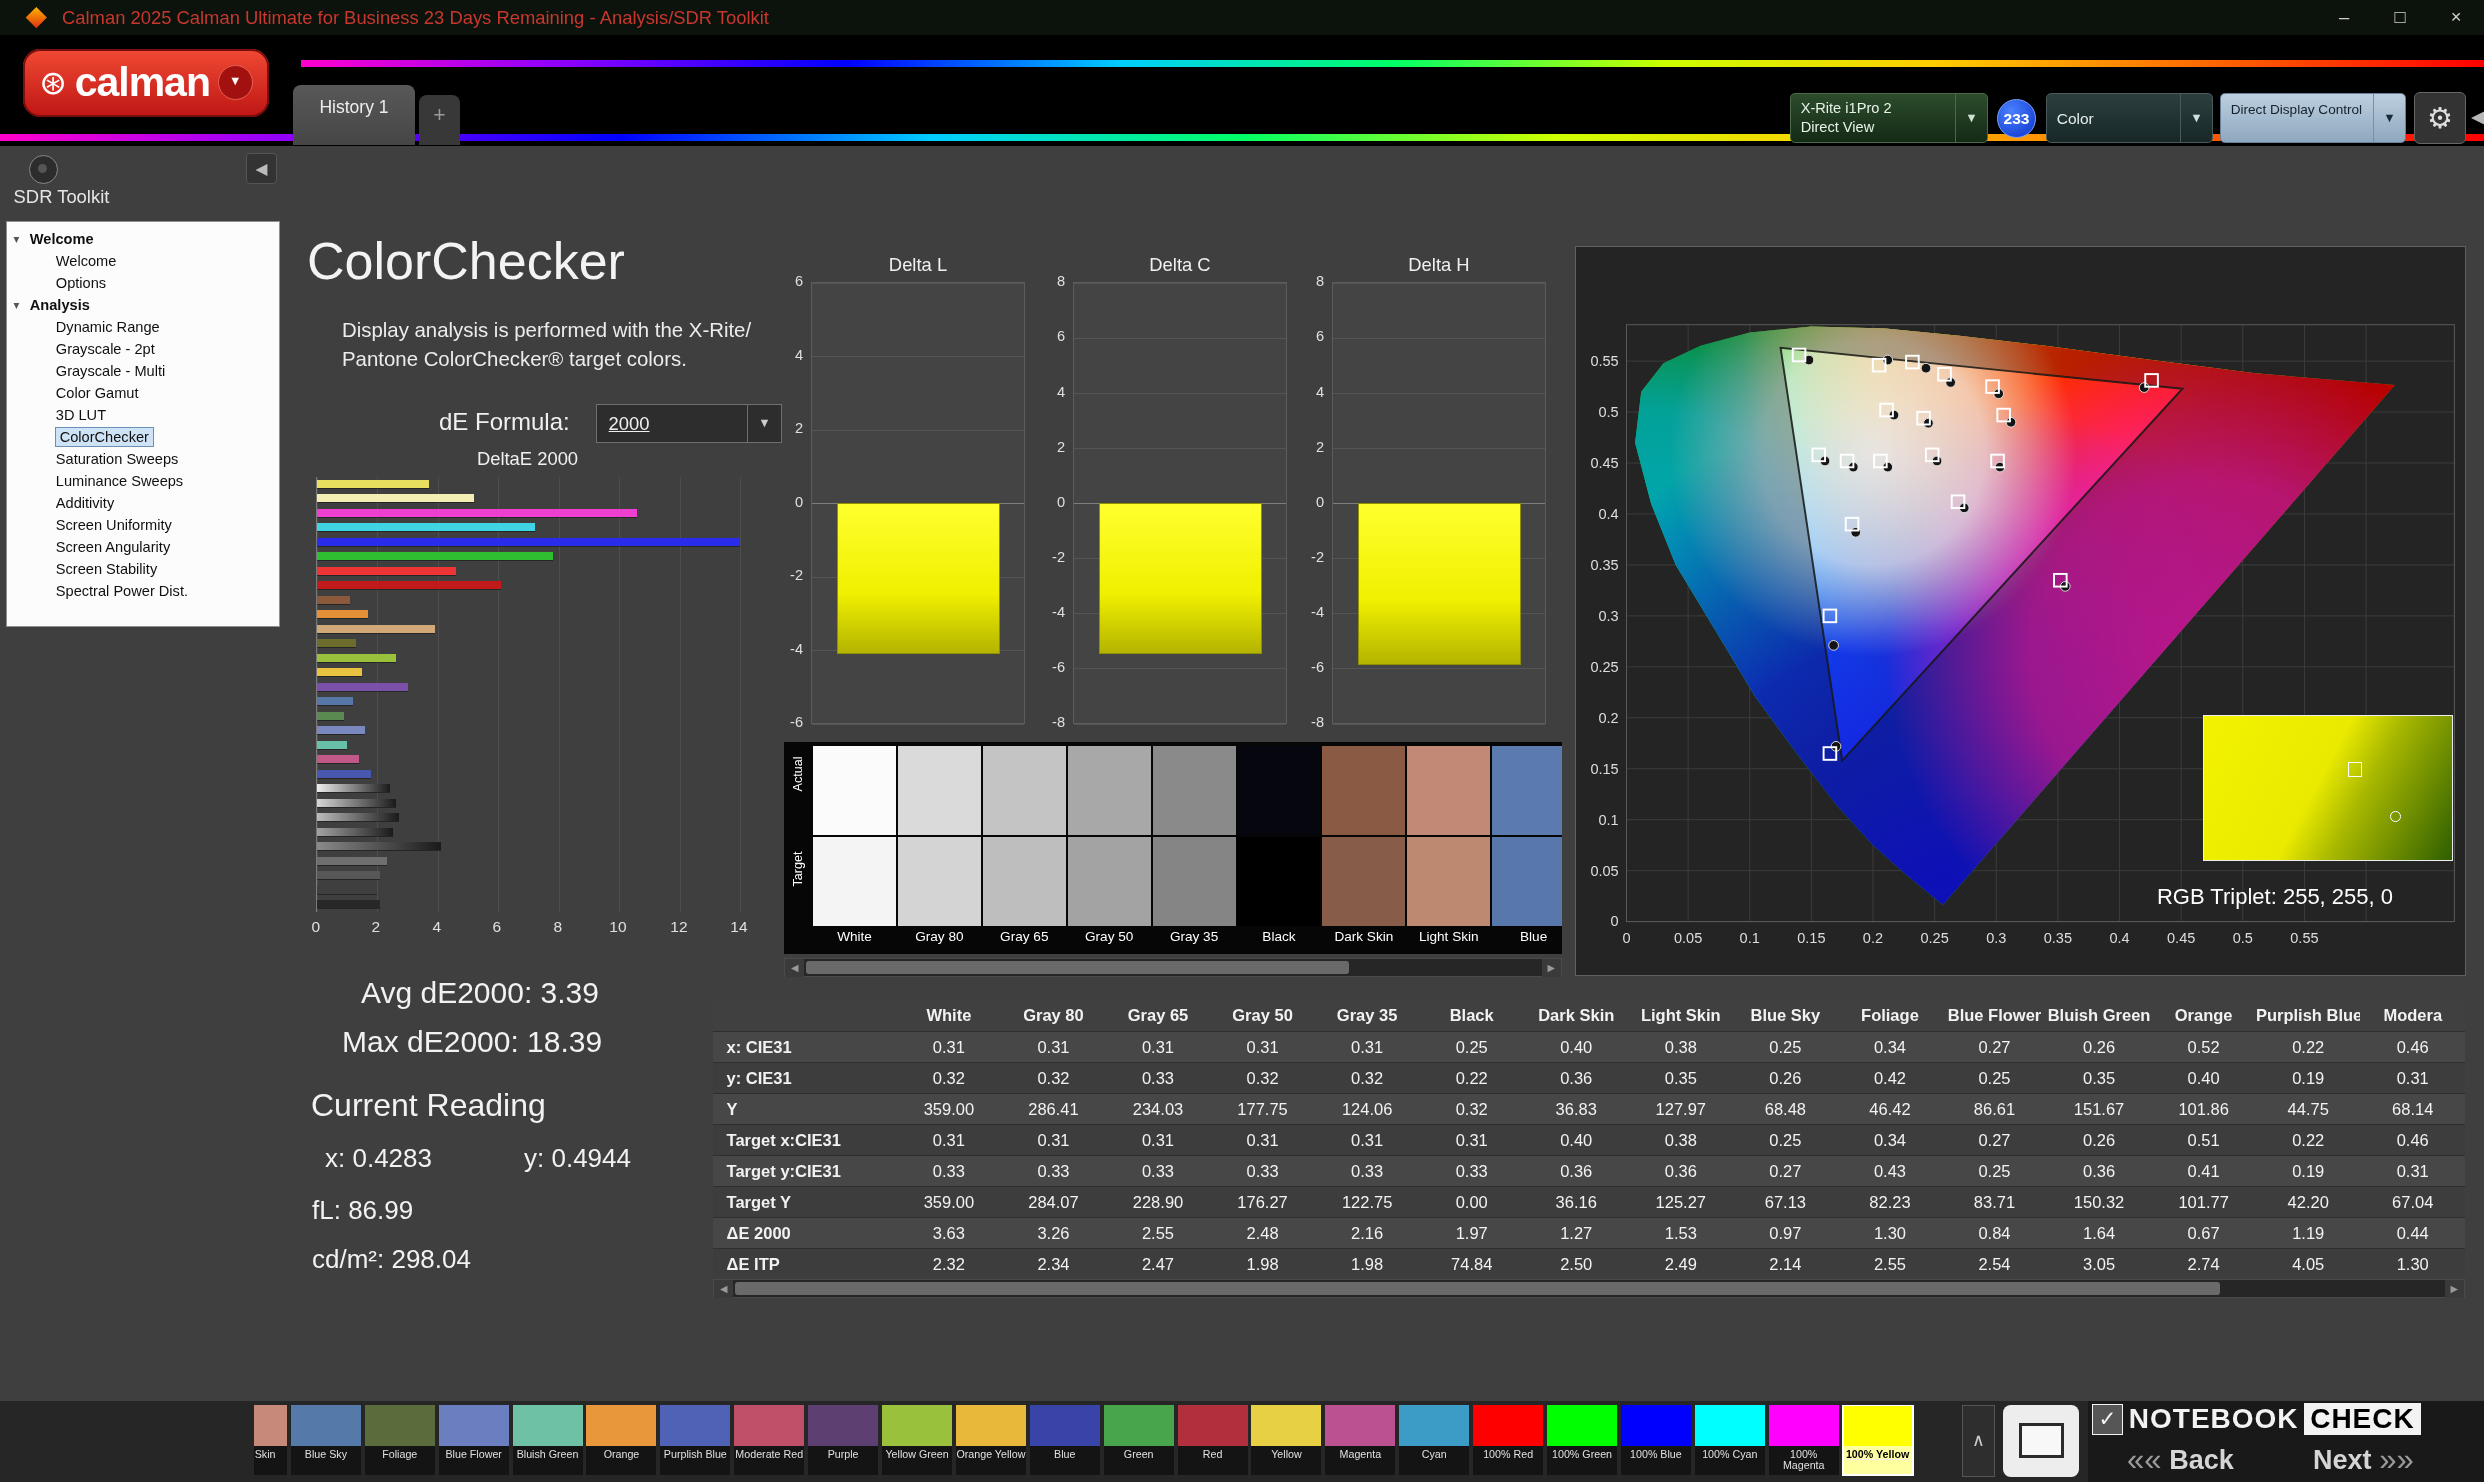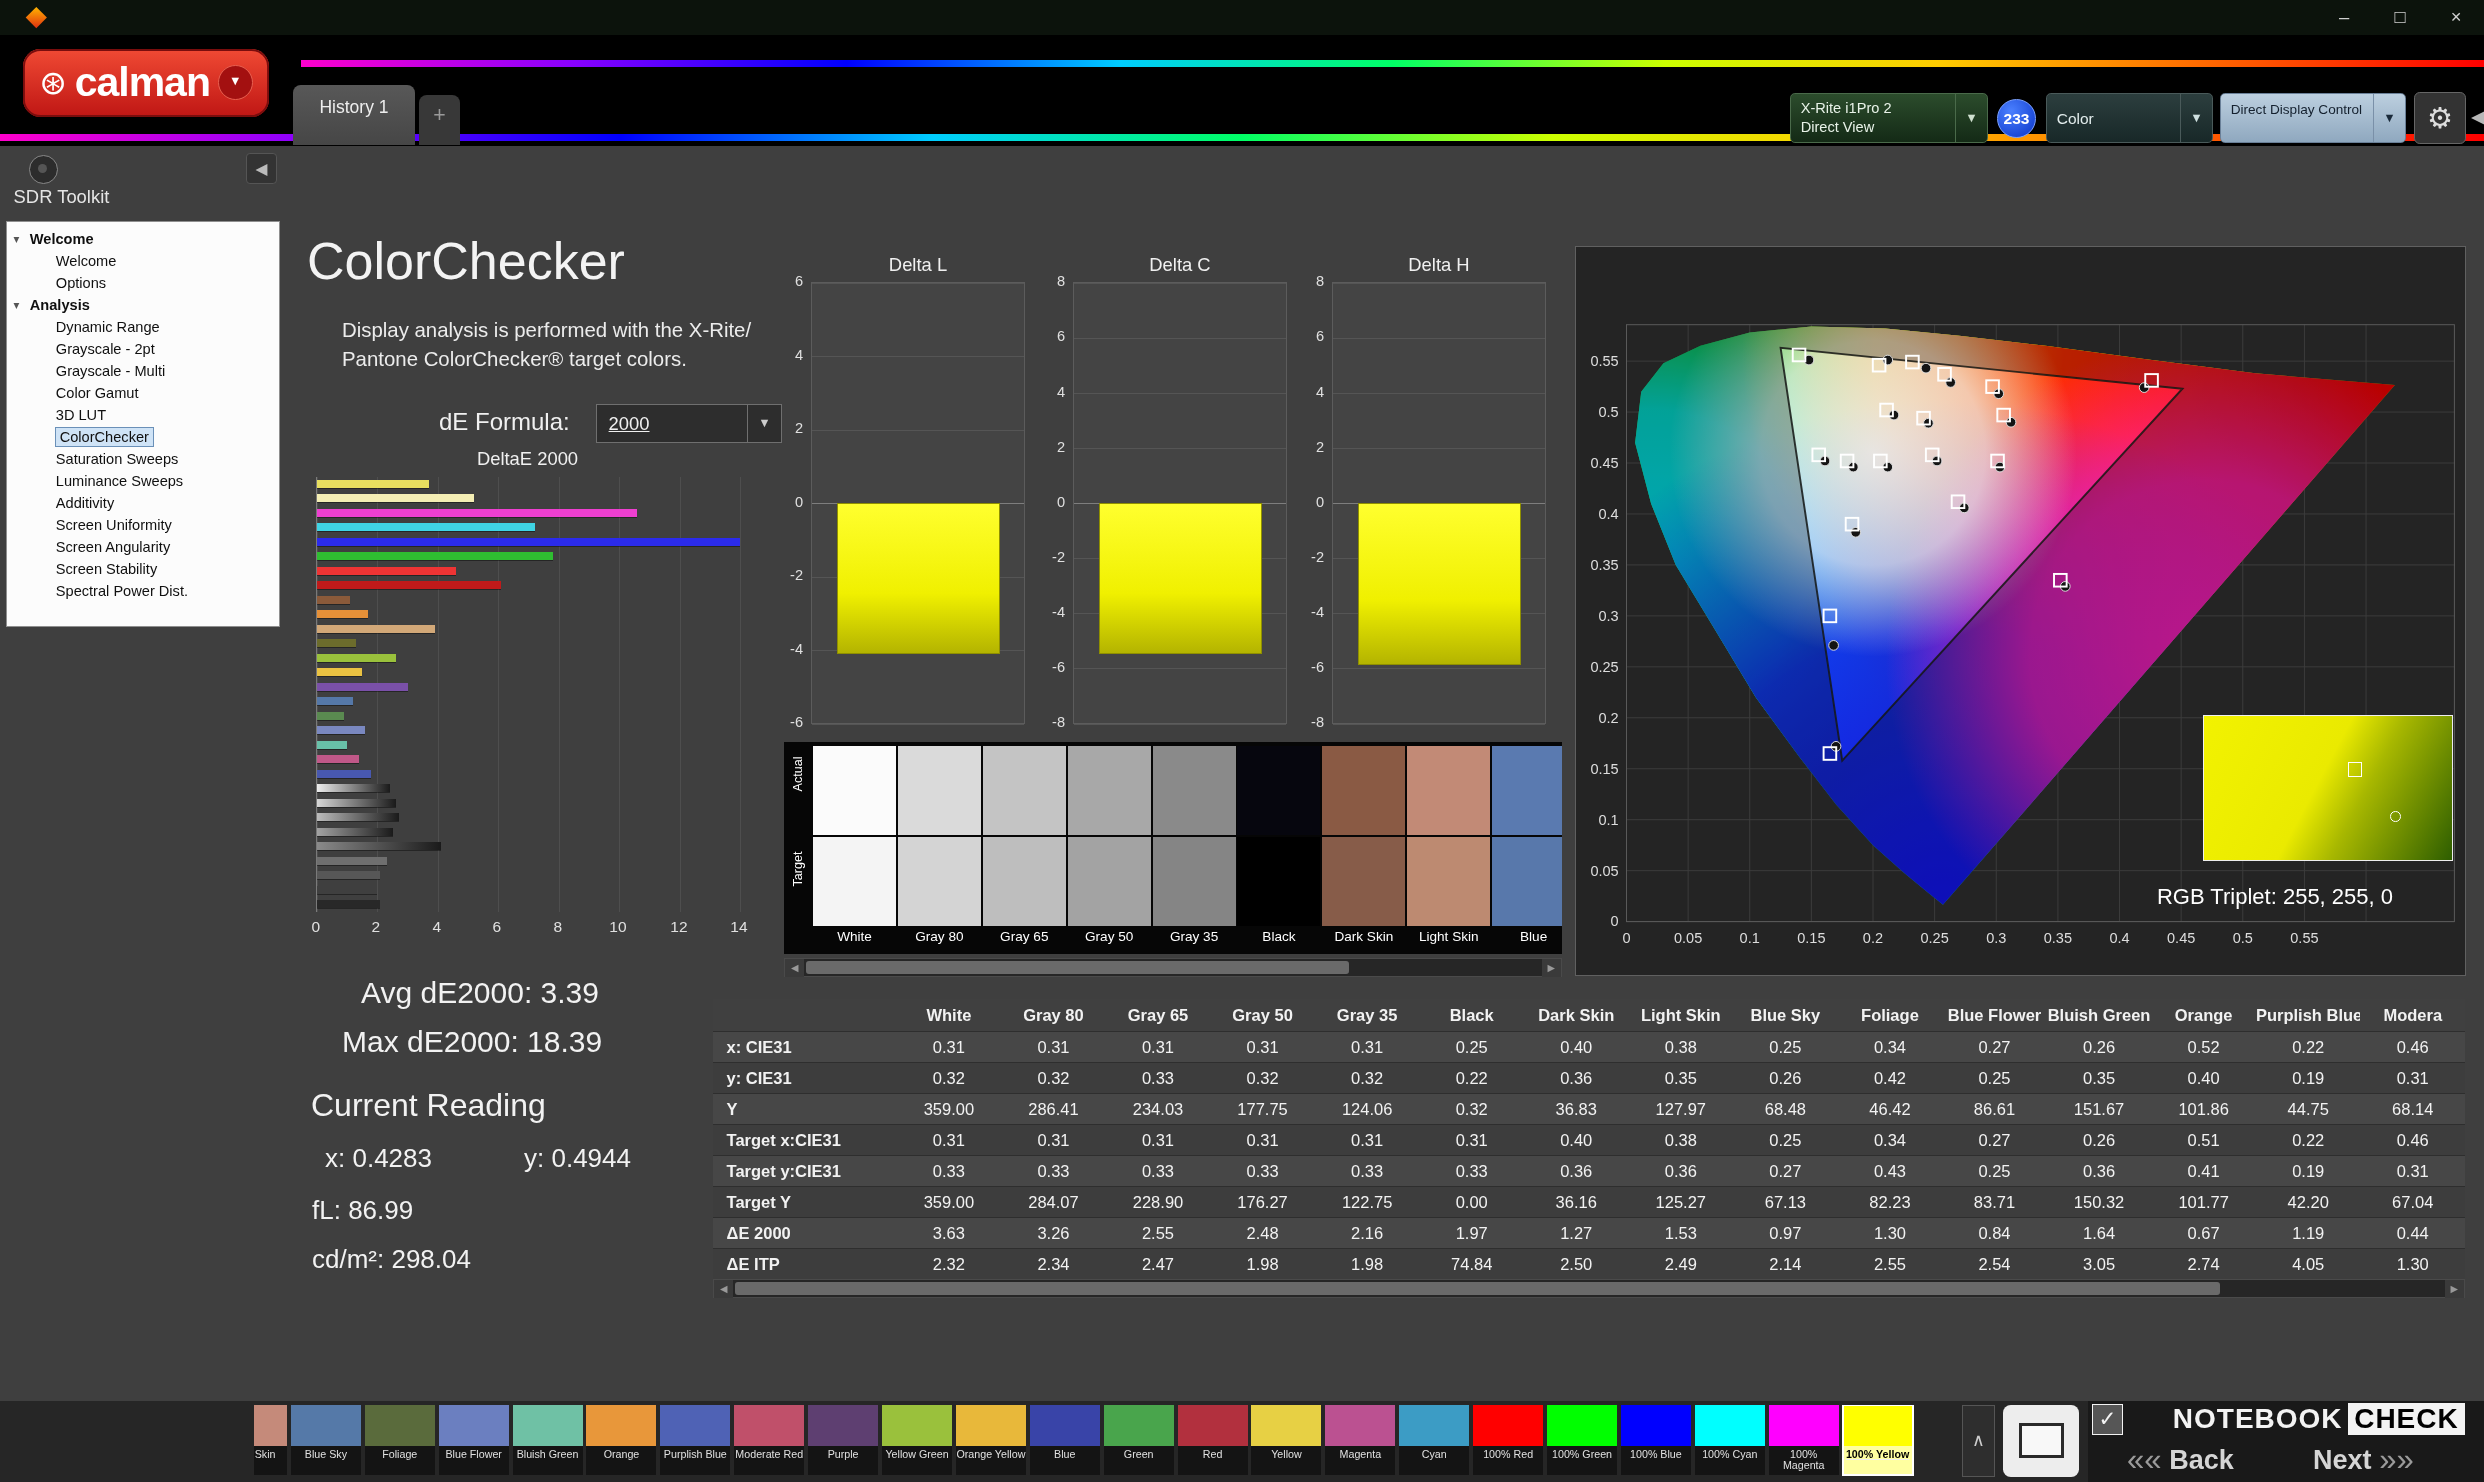--- a/index.html
+++ b/index.html
@@ -163,28 +163,29 @@
   
   .footer{position:absolute;left:2088px;top:1401px;width:396px;height:82px;background:#191919;}
   .navbtn{position:absolute;top:41px;display:flex;align-items:center;gap:7.8px;color:#d5d5d5;
           font-size:27px;font-weight:bold;}
   .navbtn .chev{font-size:31px;color:#9a9a9a;font-weight:normal;}
   .nav-back{left:39px;}
   .nav-next{left:225px;}
   .watermark{position:absolute;left:2092px;top:1403px;display:flex;align-items:center;gap:5.8px;opacity:.95;z-index:5;}
   .watermark .wlogo{width:31px;height:31px;background:#5a5a5a;border:1.9px solid #fff;color:#fff;font-size:21.3px;
                     line-height:29px;text-align:center;box-sizing:border-box;}
-  .watermark .w1{font-size:28px;font-weight:bold;color:#fff;letter-spacing:1px;margin-left:44px;}
+  .watermark .w1{font-size:28px;font-weight:bold;color:#fff;letter-spacing:1px;}
   .watermark .w2{font-size:28px;font-weight:bold;color:#000;background:#fff;padding:0 5.8px;letter-spacing:1px;}
 </style>
 </head>
 <body>
 
 <div class="titlebar">
   <div class="app-icon"></div>
+  <div class="title-text">Calman 2025 Calman Ultimate for Business 23 Days Remaining  - Analysis/SDR Toolkit</div>
   <div class="win-btns">
     <div class="win-btn">–</div>
     <div class="win-btn">□</div>
     <div class="win-btn">×</div>
   </div>
 </div>
 
 <div class="header">
   <div class="rainbow rainbow-a"></div>
   <div class="rainbow rainbow-b"></div>

